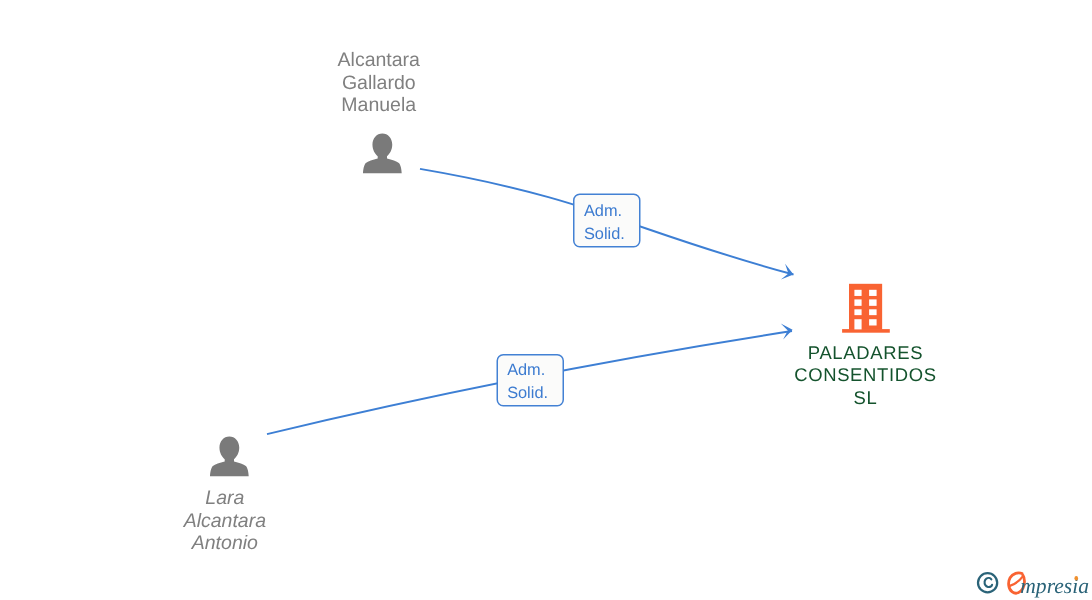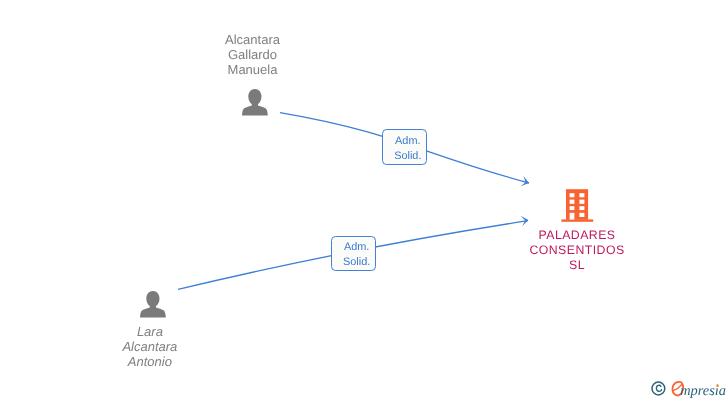--- a/index.html
+++ b/index.html
@@ -16,37 +16,37 @@
   .node-label {
     position:absolute;
     color:#808080;
     font-size:13px;
     line-height:15px;
     text-align:center;
     white-space:pre-line;
   }
   .company-label {
     position:absolute;
-    color:#be185d;
+    color:#14532d;
     font-size:12.3px;
     font-weight:normal;
     line-height:15px;
     letter-spacing:0.45px;
     text-align:center;
     white-space:pre-line;
   }
   .rel-box {
     position:absolute;
     border:1.5px solid #4381d4;
     border-radius:4.5px;
     background:#fbfbfa;
     color:#3c7bd0;
     font-size:10.9px;
     line-height:15px;
-    text-align:center;
+    text-align:left;
     padding-left:6px;
     padding-top:3.6px;
     white-space:pre-line;
     box-sizing:border-box;
     display:flex;
     flex-direction:column;
     justify-content:center;
   }
 
   #p1-label { left:186.5px; top:31.5px; width:132px; }

